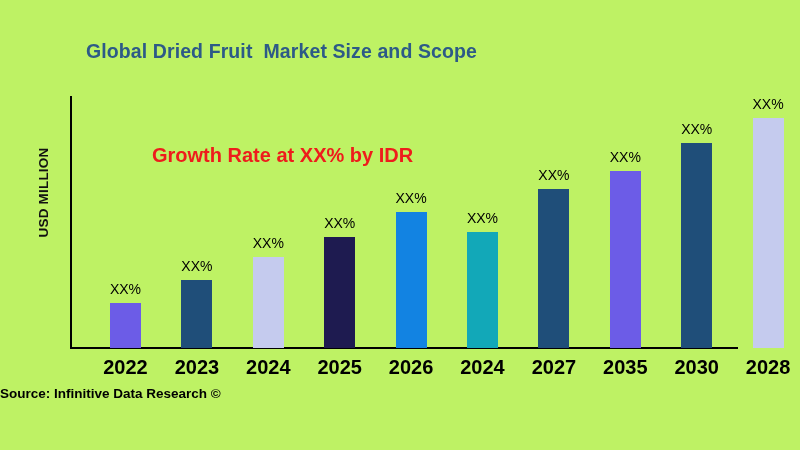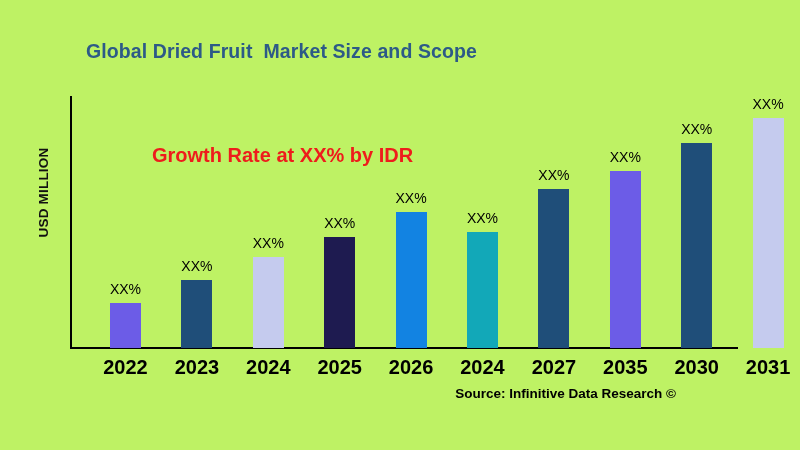--- a/index.html
+++ b/index.html
@@ -107,21 +107,21 @@
     font-weight: bold;
     color: #ee1c1c;
     white-space: nowrap;
   }
   
   #source-note {
     position: absolute;
     left: 0;
     top: 386px;
     width: 676px;
-    text-align: right;
+    text-align: left;
     font-size: 13.5px;
     font-weight: bold;
     color: #000000;
   }
 </style>
 </head>
 <body>
 
 <div id="figure">
 
@@ -174,21 +174,21 @@
         <div class="tick-label">2035</div>
       </div>
       <div class="bar-group" style="left: 681.2px; width: 31px;">
         <div class="bar" title="2030" style="height: 204.725px; background: rgb(31, 78, 121);"></div>
         <div class="bar-label" style="bottom: 210.725px;">XX%</div>
         <div class="tick-label">2030</div>
       </div>
       <div class="bar-group" style="left: 752.6px; width: 31px;">
         <div class="bar" title="2031" style="height: 230px; background: rgb(197, 203, 238);"></div>
         <div class="bar-label" style="bottom: 236px;">XX%</div>
-        <div class="tick-label">2031</div>
+        <div class="tick-label">2028</div>
       </div>
     </div>
 
   <div id="growth-annotation">Growth Rate at XX% by IDR</div>
 
   <div id="source-note">Source: Infinitive Data Research ©</div>
 
 </div>
 
 </body></html>

